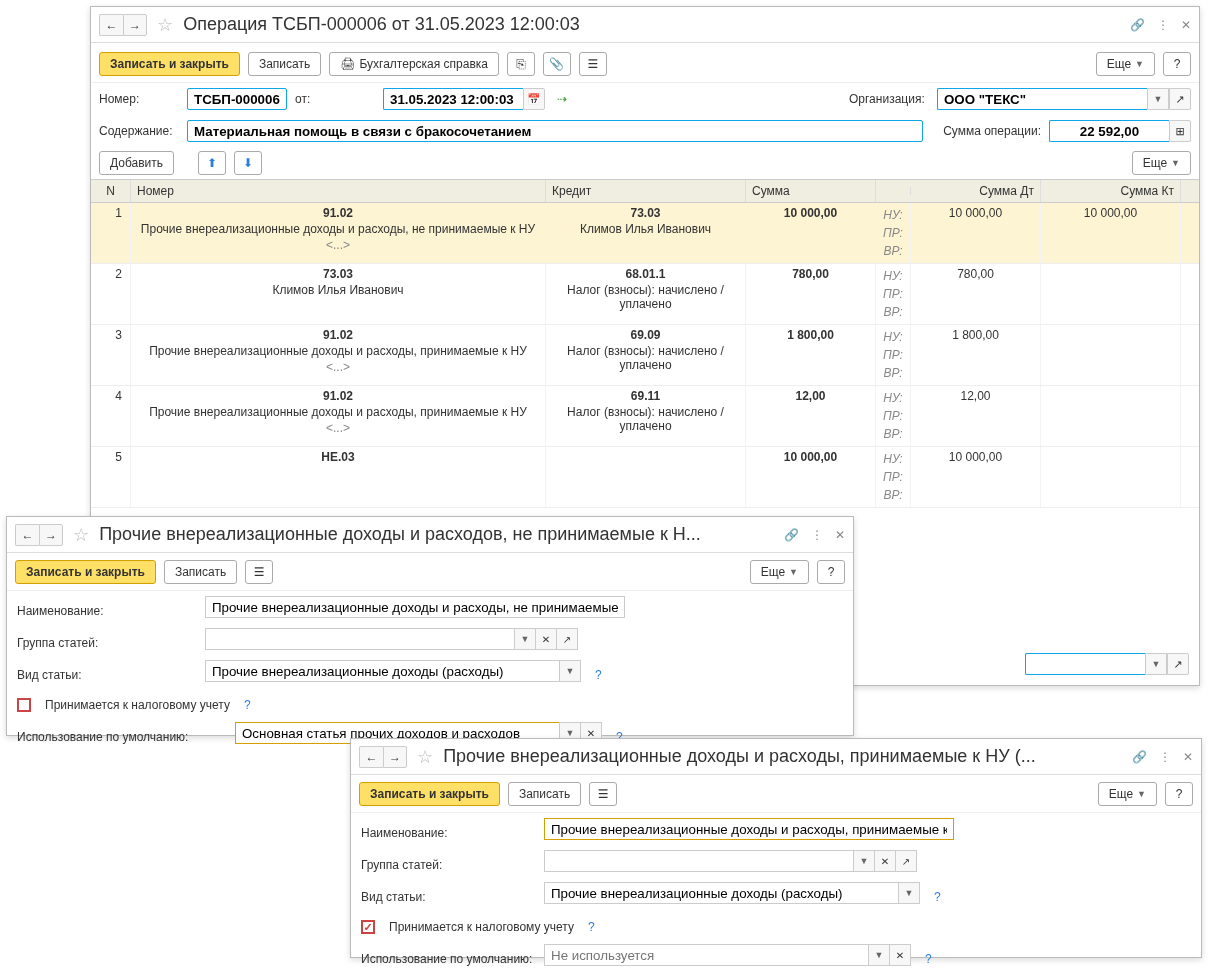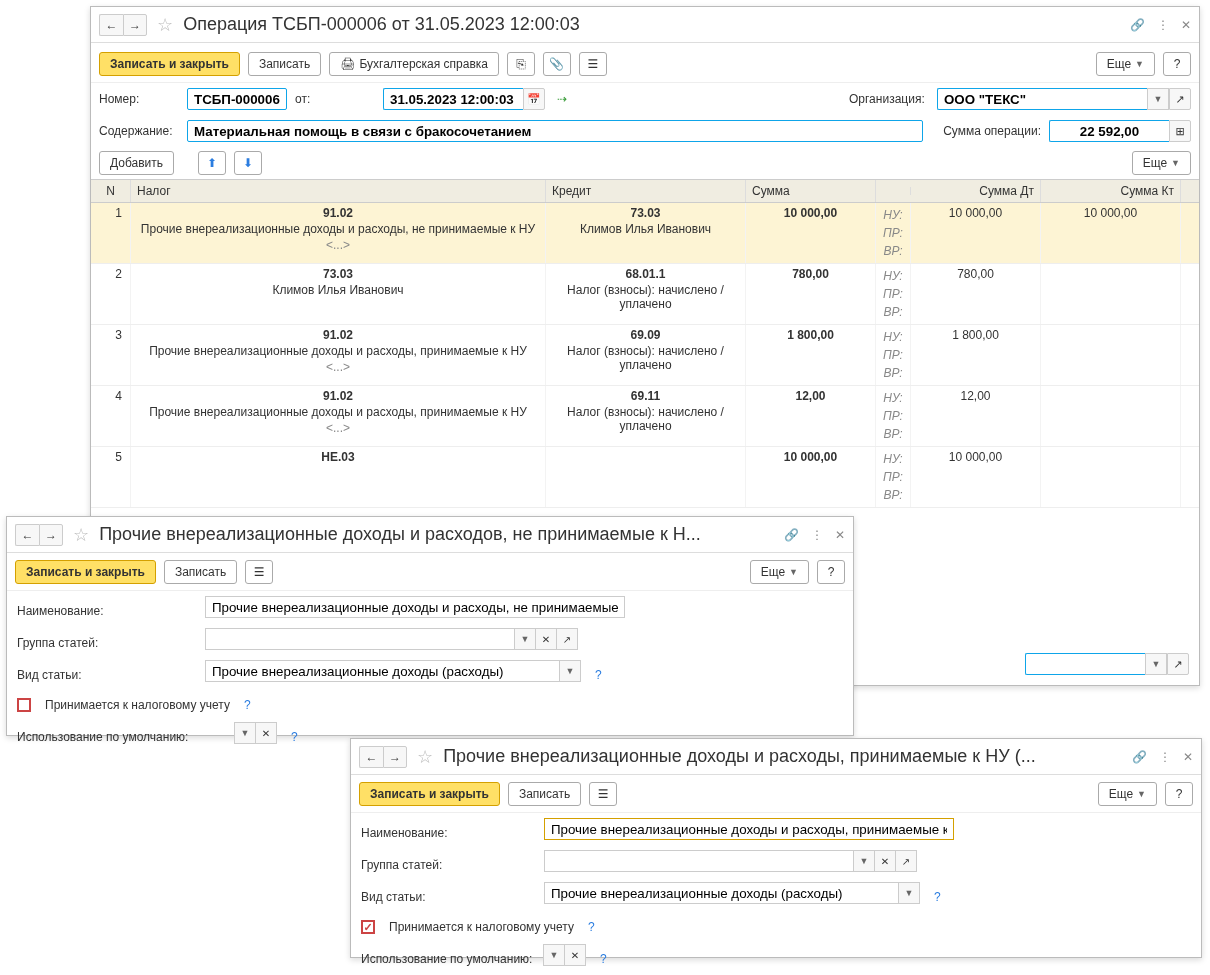--- a/index.html
+++ b/index.html
@@ -205,21 +205,21 @@
       </div>
     <div class="spacer"></div>
     <div class="btn">
       <span>Еще</span>
       <span class="chev">▼</span>
     </div>
   </div>
 
   <div class="tableheader">
     <div class="col-n">N</div>
-    <div class="col-debit">Налог</div>
+    <div class="col-debit">Номер</div>
     <div class="col-credit">Кредит</div>
     <div class="col-sum">Сумма</div>
     <div class="col-tag"></div>
     <div class="col-sdt">Сумма Дт</div>
     <div class="col-skt">Сумма Кт</div>
   </div>
 
   <div id="tbody">
       <div class="trow sel">
         <div class="col-n">1</div>
@@ -385,20 +385,21 @@
     <span class="help">?</span>
   </div>
   <div class="formrow2">
     <span class="checkbox"></span>
     <span>Принимается к налоговому учету</span>
     <span class="help">?</span>
   </div>
   <div class="formrow2">
     <label style="width:210px">Использование по умолчанию:</label>
     <div class="fieldwrap">
+      <input class="fieldinput sel" style="width: 325px;" value="Основная статья прочих доходов и расходов">
       <div class="fbtn">
           <span class="chev">▼</span>
         </div>
       <div class="fbtn">✕</div>
     </div>
     <span class="help">?</span>
   </div>
 </div>
 
 <div class="window w3">
@@ -456,20 +457,21 @@
     <span class="help">?</span>
   </div>
   <div class="formrow2">
     <span class="checkbox checked"></span>
     <span>Принимается к налоговому учету</span>
     <span class="help">?</span>
   </div>
   <div class="formrow2">
     <label>Использование по умолчанию:</label>
     <div class="fieldwrap">
+      <input class="fieldinput" style="width: 325px;" placeholder="Не используется">
       <div class="fbtn">
           <span class="chev">▼</span>
         </div>
       <div class="fbtn">✕</div>
     </div>
     <span class="help">?</span>
   </div>
 </div>
 
 </body></html>

